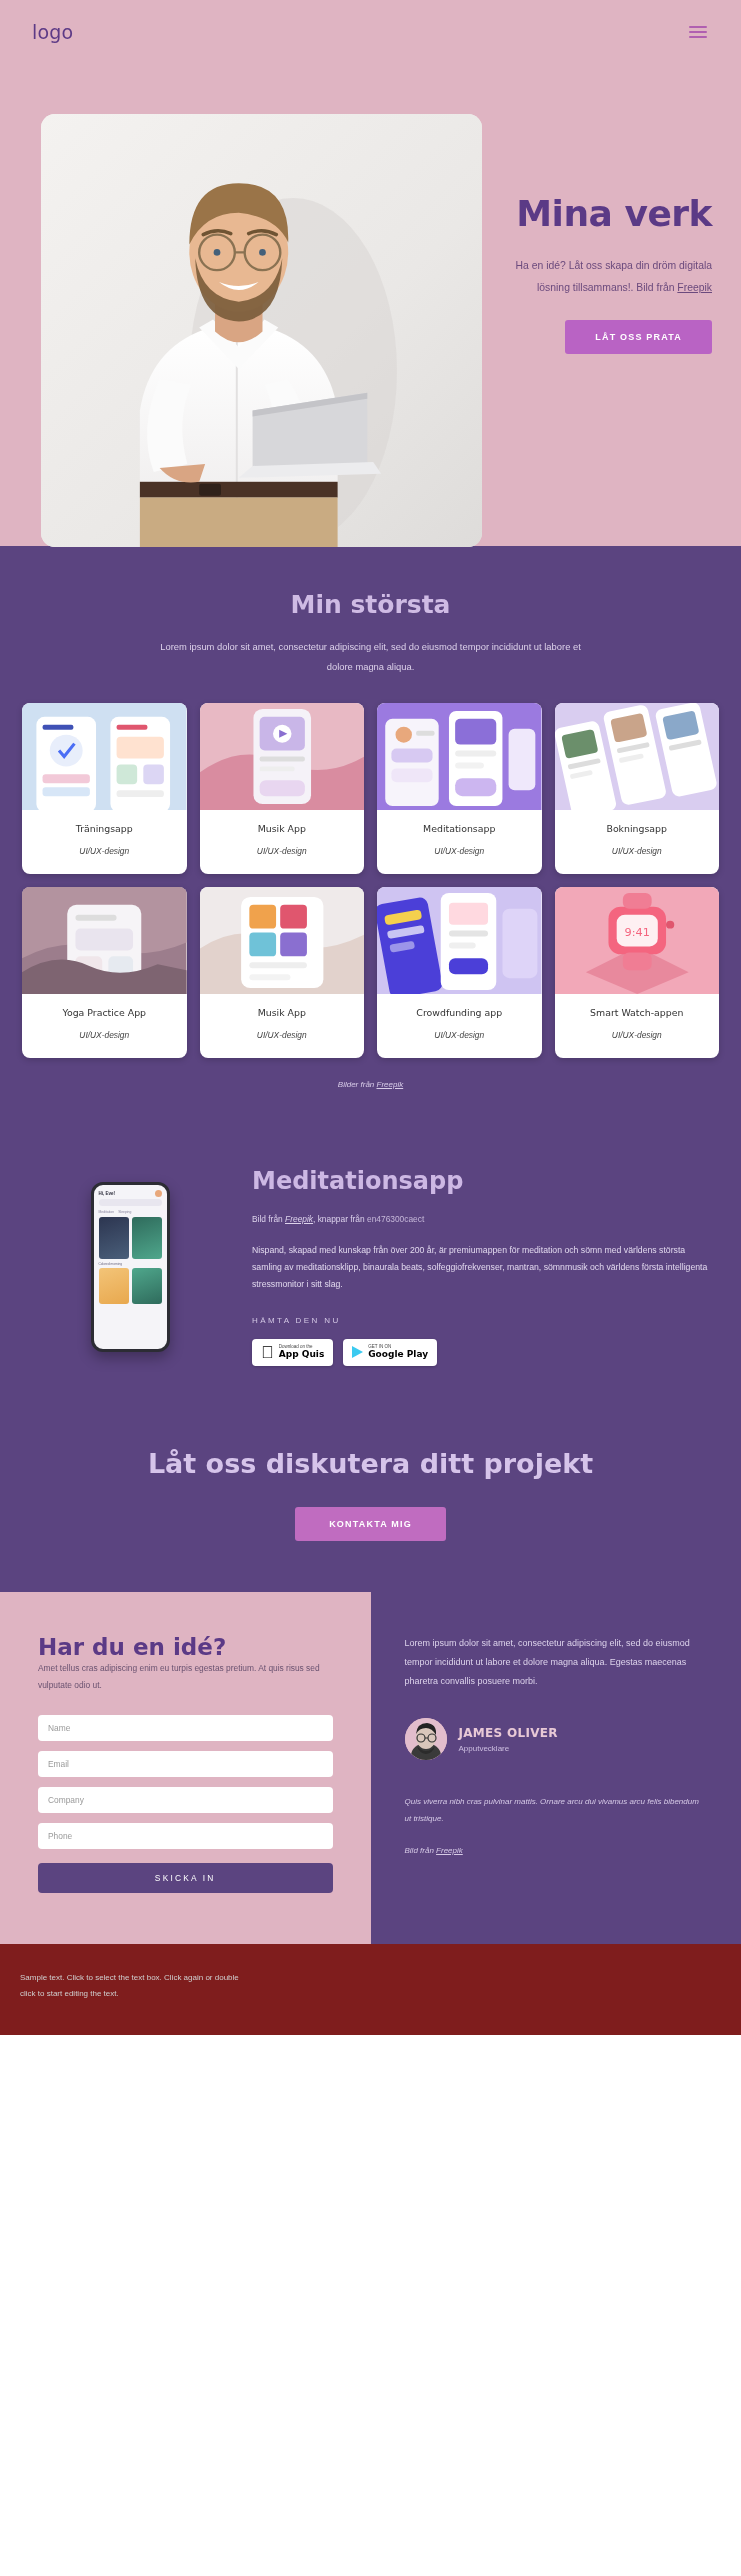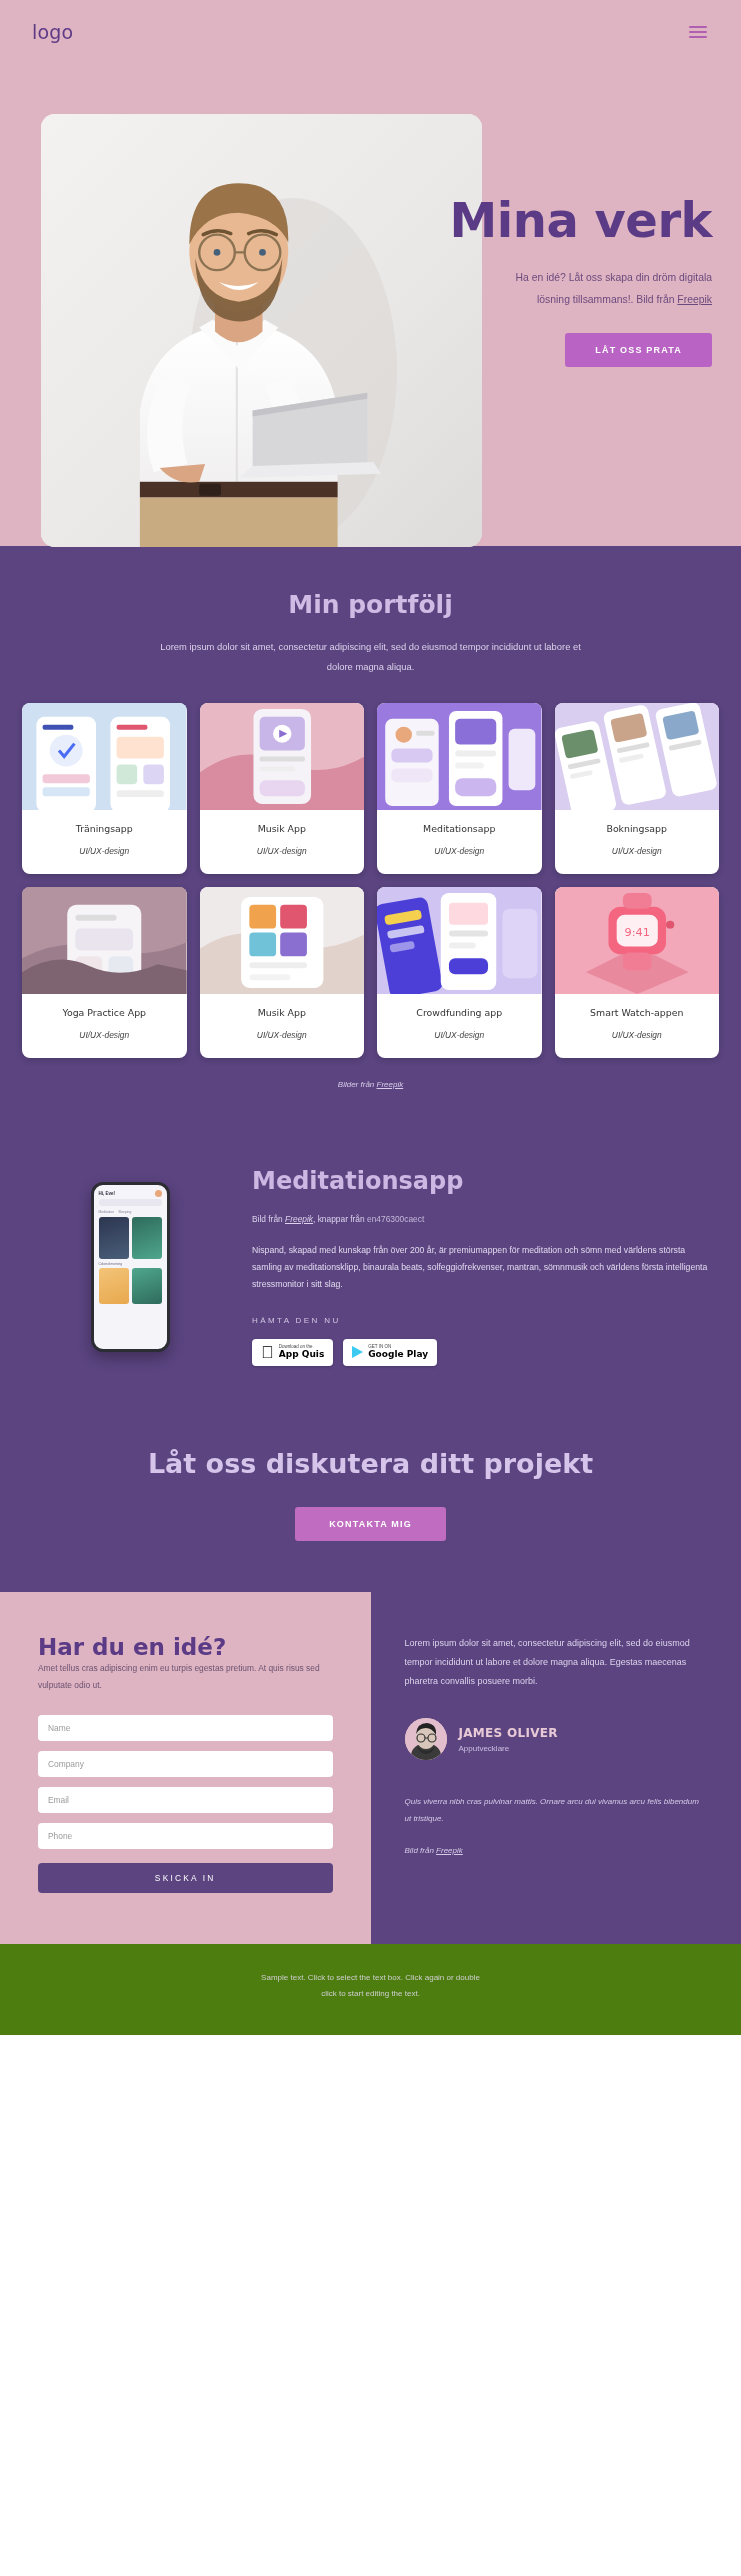--- a/index.html
+++ b/index.html
@@ -40,21 +40,21 @@
     background:linear-gradient(150deg,#f2f0ee 0%,#eceae8 55%,#e3e1df 100%);
   }
   .hero-photo svg { display:block; width:100%; height:100%; }
   .hero-text {
     position:absolute; left:425px; top:148px; width:287px;
     text-align:right;
   }
   .hero-title {
     font-family:"DejaVu Sans", sans-serif;
     font-weight:bold;
-    font-size:48px; line-height:1.05;
+    font-size:36px; line-height:1.05;
     color:#5b3a86;
     letter-spacing:-0.5px;
     margin-bottom:22px;
   }
   .hero-sub {
     font-size:10.4px; line-height:2.1; color:#6b4a7d;
   }
   .hero-sub a { color:#6b4a7d; text-decoration:underline; }
   .hero-btn {
     display:inline-block;
@@ -225,22 +225,22 @@
     font-family:"DejaVu Sans", sans-serif; font-weight:bold;
     font-size:12px; color:#e8c9d6; letter-spacing:0.3px;
   }
   .p-role { font-size:8px; color:#cdbee0; margin-top:4px; }
   .quote2 { font-size:8px; font-style:italic; line-height:2.1; color:#d6cae6; margin-bottom:18px; }
   .credit2 { font-size:8px; font-style:italic; color:#d6cae6; }
   .credit2 a { color:#d6cae6; text-decoration:underline; }
 
   
   .footer {
-    background:#4d7c0f; padding:26px 20px 34px 20px;
-    text-align:center;
+    background:#7f1d1d; padding:26px 20px 34px 20px;
+    text-align:left;
   }
   .footer p { font-size:8px; line-height:1.9; color:#cfcfcf; }
 </style>
 </head>
 <body>
 
 <section class="hero">
   <div class="topbar">
     <div class="logo">logo</div>
     <div class="burger">
@@ -311,21 +311,21 @@
       <p class="hero-sub">
         <span>Ha en idé? Låt oss skapa din dröm digitala</span><br>
         <span>lösning tillsammans!. Bild från </span><a href="#">Freepik</a>
       </p>
       <button class="hero-btn">LÅT OSS PRATA</button>
     </div>
   </div>
 </section>
 
 <section class="portfolio">
-  <h2 class="sec-title">Min portfölj</h2>
+  <h2 class="sec-title">Min största</h2>
   <p class="sec-sub">Lorem ipsum dolor sit amet, consectetur adipiscing elit, sed do eiusmod tempor incididunt ut labore et dolore magna aliqua.</p>
 
   <div class="grid">
 
     <div class="card">
       <svg class="card-img" viewBox="0 0 160 108" preserveAspectRatio="none">
         <rect width="160" height="108" fill="#cfe0f2"></rect>
         <rect x="14" y="14" width="58" height="96" rx="8" fill="#fff"></rect>
         <rect x="86" y="14" width="58" height="96" rx="8" fill="#fff"></rect>
         <rect x="20" y="22" width="30" height="5" rx="2" fill="#3f51b5"></rect>
@@ -541,22 +541,22 @@
 <section class="discuss">
   <h2>Låt oss diskutera ditt projekt</h2>
   <button>KONTAKTA MIG</button>
 </section>
 
 <section class="contact">
   <div class="contact-left">
     <h2>Har du en idé?</h2>
     <p>Amet tellus cras adipiscing enim eu turpis egestas pretium. At quis risus sed vulputate odio ut.</p>
     <input type="text" placeholder="Name" style="">
+    <input type="text" placeholder="Email" style="">
     <input type="text" placeholder="Company" style="">
-    <input type="text" placeholder="Email" style="">
     <input type="text" placeholder="Phone" style="">
     <button class="submit-btn">SKICKA IN</button>
   </div>
 
   <div class="contact-right">
     <p class="quote">Lorem ipsum dolor sit amet, consectetur adipiscing elit, sed do eiusmod tempor incididunt ut labore et dolore magna aliqua. Egestas maecenas pharetra convallis posuere morbi.</p>
     <div class="person">
       <div class="avatar">
         <svg viewBox="0 0 42 42">
           <rect width="42" height="42" fill="#e2bdcc"></rect>

